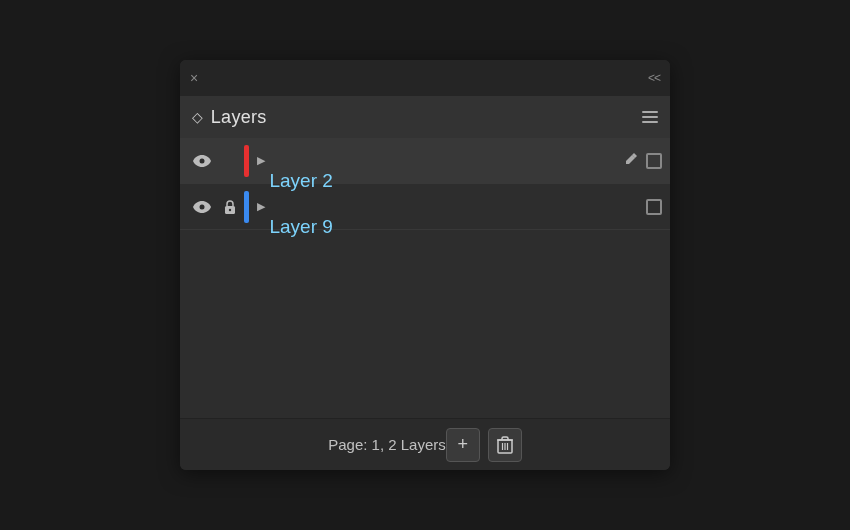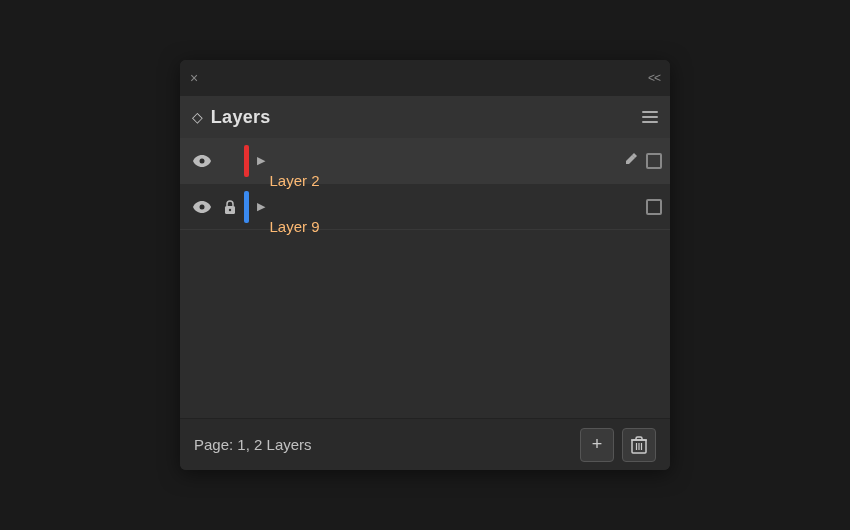--- a/index.html
+++ b/index.html
@@ -65,21 +65,21 @@
     }
 
     .diamond-icon {
       color: #ccc;
       font-size: 14px;
     }
 
     .panel-title {
       color: #e0e0e0;
       font-size: 18px;
-      font-weight: 700;
+      font-weight: 400;
       letter-spacing: 0.3px;
     }
 
     .menu-icon {
       color: #aaa;
       font-size: 16px;
       cursor: pointer;
       display: flex;
       flex-direction: column;
       gap: 3px;
@@ -144,22 +144,22 @@
     .color-bar.blue { background: #3a8af0; }
 
     .layer-expand {
       color: #aaa;
       font-size: 11px;
       margin-right: 4px;
     }
 
     .layer-name {
       flex: 1;
-      color: #fdba74;
-      font-size: 15px;
+      color: #7dd3fc;
+      font-size: 19px;
       margin-top: 40px;
     }
 
     .pen-icon {
       color: #aaa;
       font-size: 14px;
       margin-right: 8px;
       flex-shrink: 0;
     }
 
@@ -175,21 +175,21 @@
     .spacer-icon {
       width: 28px;
       flex-shrink: 0;
     }
 
     .panel-footer {
       background: #2a2a2a;
       border-top: 1px solid #222;
       display: flex;
       align-items: center;
-      justify-content: space-between;
+      justify-content: center;
       padding: 0 14px;
       height: 52px;
       flex-shrink: 0;
     }
 
     .footer-text {
       color: #c0c0c0;
       font-size: 15px;
     }
 

